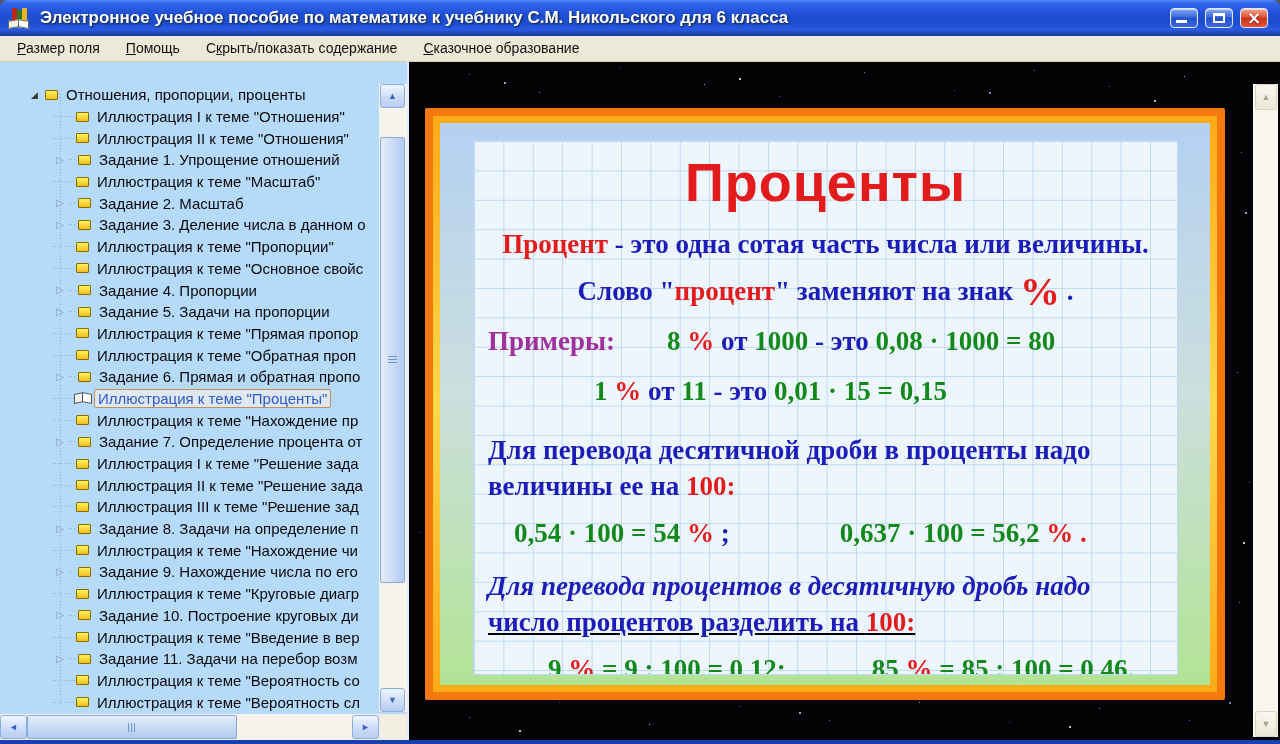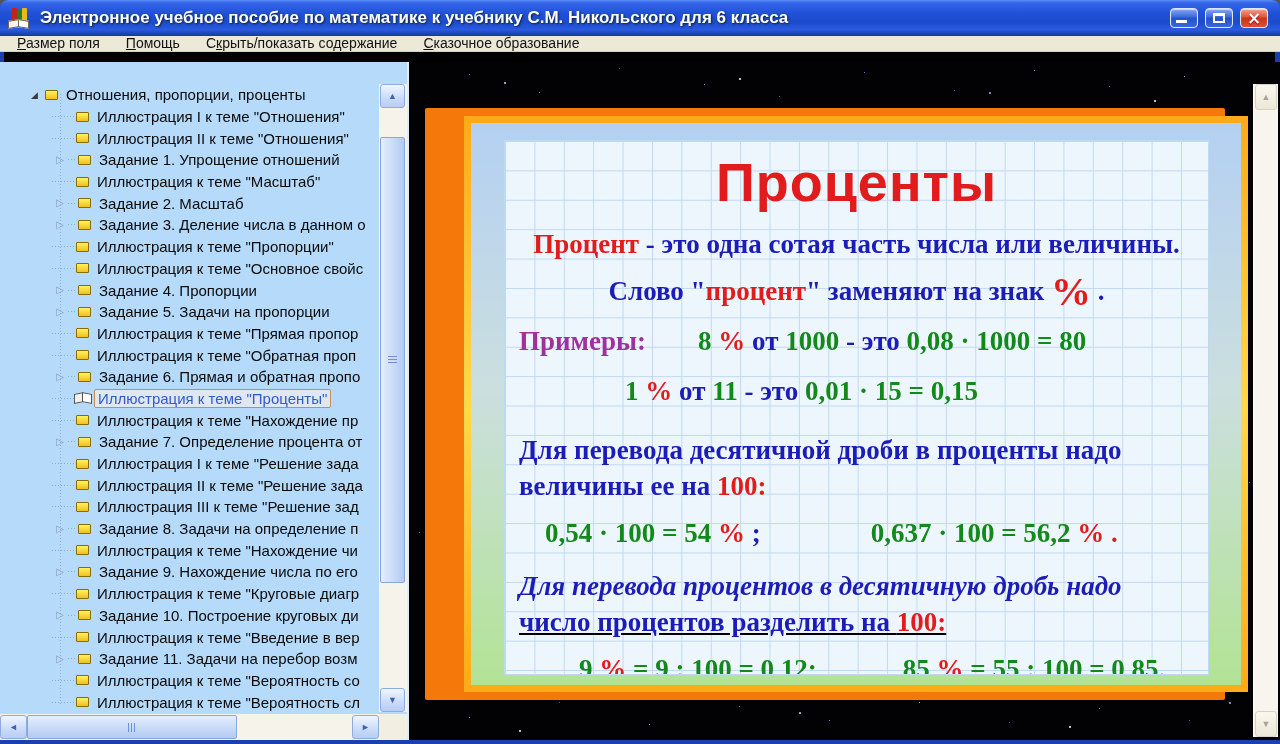--- a/index.html
+++ b/index.html
@@ -21,21 +21,21 @@
   .appicon .ob{position:absolute;bottom:1px;left:0;width:11px;height:8px;background:#f6f6ee;border:1px solid #6a6a5a;transform:skewY(-8deg);}
   .appicon .ob2{position:absolute;bottom:1px;left:10px;width:11px;height:8px;background:#ffffff;border:1px solid #6a6a5a;transform:skewY(8deg);}
   .win-controls{display:flex;gap:7px;margin-right:4px;}
   .wbtn{width:28px;height:20px;border-radius:4px;border:1px solid #dce8ff;display:flex;align-items:center;justify-content:center;position:relative;
     background:linear-gradient(180deg,#86a8f5 0%,#3a67e0 45%,#2250c8 50%,#3a67e0 100%);box-shadow:inset 0 1px 1px rgba(255,255,255,.6);}
   .wbtn.close{background:linear-gradient(180deg,#f0a28c 0%,#e05538 45%,#c83418 50%,#de5034 100%);}
   .glyph-min{position:absolute;left:5px;bottom:4px;width:11px;height:3px;background:#fff;}
   .glyph-max{width:12px;height:10px;border:2px solid #fff;border-top-width:3px;background:transparent;}
   .glyph-close{color:#fff;font-weight:bold;font-size:17px;line-height:17px;font-family:"DejaVu Sans",sans-serif;text-shadow:0 1px 1px #802;}
 
-  .menubar{height:16px;background:#ece9d8;display:flex;align-items:center;padding-left:4px;border-bottom:1px solid #d4d0bc;margin:0 -5px 0 -4px;}
+  .menubar{height:26px;background:#ece9d8;display:flex;align-items:center;padding-left:4px;border-bottom:1px solid #d4d0bc;margin:0 -5px 0 -4px;}
   .menu-item{padding:4px 13px 5px 13px;font-size:14px;color:#111;cursor:default;white-space:nowrap;}
   .menu-item u{text-decoration:underline;}
 
   .main{position:absolute;top:62px;left:-4px;right:-5px;bottom:0;display:flex;}
 
   
   .tree-panel{width:409px;background:#b5dafa;position:relative;flex:0 0 auto;border-right:2px solid #dcecfb;}
   .tree-rows{position:absolute;top:22px;left:0;right:28px;bottom:28px;overflow:hidden;
     background-image:repeating-linear-gradient(180deg,rgba(110,135,170,.55) 0 1px,transparent 1px 3px);
     background-size:1px 610px;background-position:60px 10px;background-repeat:no-repeat;}
@@ -79,21 +79,21 @@
     60px 12px #4a5ae0,130px 30px #7d8cf5,210px 6px #3847c0,295px 22px #8a98ff,370px 34px #4a5ae0,
     455px 10px #6575ee,545px 28px #3847c0,625px 8px #7d8cf5,700px 24px #4a5ae0,775px 14px #99a6ff,
     20px 250px #3847c0,10px 470px #4a5ae0,832px 90px #6575ee,845px 200px #3847c0,828px 310px #7d8cf5,
     840px 420px #4a5ae0,830px 540px #6575ee,60px 655px #7d8cf5,150px 640px #3847c0,240px 662px #99a6ff,
     330px 644px #4a5ae0,420px 658px #6575ee,510px 640px #8a98ff,600px 660px #3847c0,690px 646px #7d8cf5,780px 658px #4a5ae0;}
   .stars-b{position:absolute;top:0;left:0;width:2px;height:2px;background:transparent;border-radius:1px;box-shadow:
     95px 20px #cdd6ff,330px 16px #ffffff,580px 30px #aab6ff,745px 38px #ffffff,836px 150px #cdd6ff,
     834px 480px #ffffff,110px 668px #ffffff,390px 650px #cdd6ff,660px 664px #ffffff,820px 640px #aab6ff;}
 
   .poster{position:absolute;left:16px;top:46px;width:800px;height:592px;background:var(--accent_orange,#f5790a);padding:8px;border-radius:2px;}
-  .poster-inner{width:100%;height:100%;background:linear-gradient(180deg,#ffaa18 0%,#ffd84a 50%,#ffaa18 100%);padding:7px;margin-left:31px;}
+  .poster-inner{width:100%;height:100%;background:linear-gradient(180deg,#ffaa18 0%,#ffd84a 50%,#ffaa18 100%);padding:7px;}
   .backing{width:100%;height:100%;background:linear-gradient(180deg,#b4d0f2 0%,#cbdfde 48%,#b2e394 100%);padding:17px 32px 10px 33px;}
   .paper{width:100%;height:100%;background-color:#eef6fd;
     background-image:linear-gradient(180deg,#bfd9f2 1px,transparent 1px),linear-gradient(90deg,#bfd9f2 1px,transparent 1px);
     background-size:29.4px 29.4px;border:1px solid #bfd9f2;
     font-family:"Liberation Serif",serif;font-weight:bold;padding:10px 12px;overflow:hidden;}
   .pline{font-size:27px;line-height:34px;white-space:nowrap;}
   .pcenter{text-align:center;}
   .ptitle{font-family:"Liberation Sans",sans-serif;font-size:54px;line-height:62px;letter-spacing:1px;}
   .pline:nth-child(2){margin-top:14px;}
   .pline:nth-child(3){margin-top:10px;line-height:40px;}
@@ -341,21 +341,21 @@
                 <div class="pline ptitle pcenter"><span class="seg c-red">Проценты</span></div>
                 <div class="pline pcenter"><span class="seg c-red">Процент</span><span class="seg c-blue"> - это одна сотая часть числа или величины.</span></div>
                 <div class="pline pcenter"><span class="seg c-blue">Слово "</span><span class="seg c-red">процент</span><span class="seg c-blue">" заменяют на знак </span><span class="seg c-red big">%</span><span class="seg c-blue"> .</span></div>
                 <div class="pline pleft" style="padding-left: 2px;"><span class="seg c-purple">Примеры:</span><span class="seg c-green" style="margin-left: 52px;">8</span><span class="seg c-red"> %</span><span class="seg c-blue"> от </span><span class="seg c-green">1000</span><span class="seg c-blue"> - это </span><span class="seg c-green">0,08 · 1000 = 80</span></div>
                 <div class="pline pleft" style="padding-left: 108px;"><span class="seg c-green">1</span><span class="seg c-red"> %</span><span class="seg c-blue"> от </span><span class="seg c-green">11</span><span class="seg c-blue"> - это </span><span class="seg c-green">0,01 · 15 = 0,15</span></div>
                 <div class="pline pleft" style="padding-left: 2px;"><span class="seg c-blue">Для перевода десятичной дроби в проценты надо</span></div>
                 <div class="pline pleft" style="padding-left: 2px;"><span class="seg c-blue">величины ее на </span><span class="seg c-red">100:</span></div>
                 <div class="pline pleft" style="padding-left: 28px;"><span class="seg c-green">0,54 · 100 = 54</span><span class="seg c-red"> %</span><span class="seg c-blue"> ;</span><span class="seg c-green" style="margin-left: 110px;">0,637 · 100 = 56,2</span><span class="seg c-red"> %</span><span class="seg c-red"> .</span></div>
                 <div class="pline pleft" style="padding-left: 2px;"><span class="seg c-blue">Для перевода процентов в десятичную дробь надо</span></div>
                 <div class="pline pleft" style="padding-left: 2px; text-decoration: underline;"><span class="seg c-blue">число процентов разделить на </span><span class="seg c-red">100:</span></div>
-                <div class="pline pleft" style="padding-left: 62px;"><span class="seg c-green">9</span><span class="seg c-red"> %</span><span class="seg c-green"> = 9 : 100 = 0,12;</span><span class="seg c-green" style="margin-left: 86px;">85</span><span class="seg c-red"> %</span><span class="seg c-green"> = 55 : 100 = 0,85.</span></div>
+                <div class="pline pleft" style="padding-left: 62px;"><span class="seg c-green">9</span><span class="seg c-red"> %</span><span class="seg c-green"> = 9 : 100 = 0,12;</span><span class="seg c-green" style="margin-left: 86px;">85</span><span class="seg c-red"> %</span><span class="seg c-green"> = 85 : 100 = 0,46.</span></div>
               </div>
           </div>
         </div>
       </div>
 
       <div class="cscroll">
         <div class="cbtn up">▲</div>
         <div class="cbtn down">▼</div>
       </div>
     </div>

